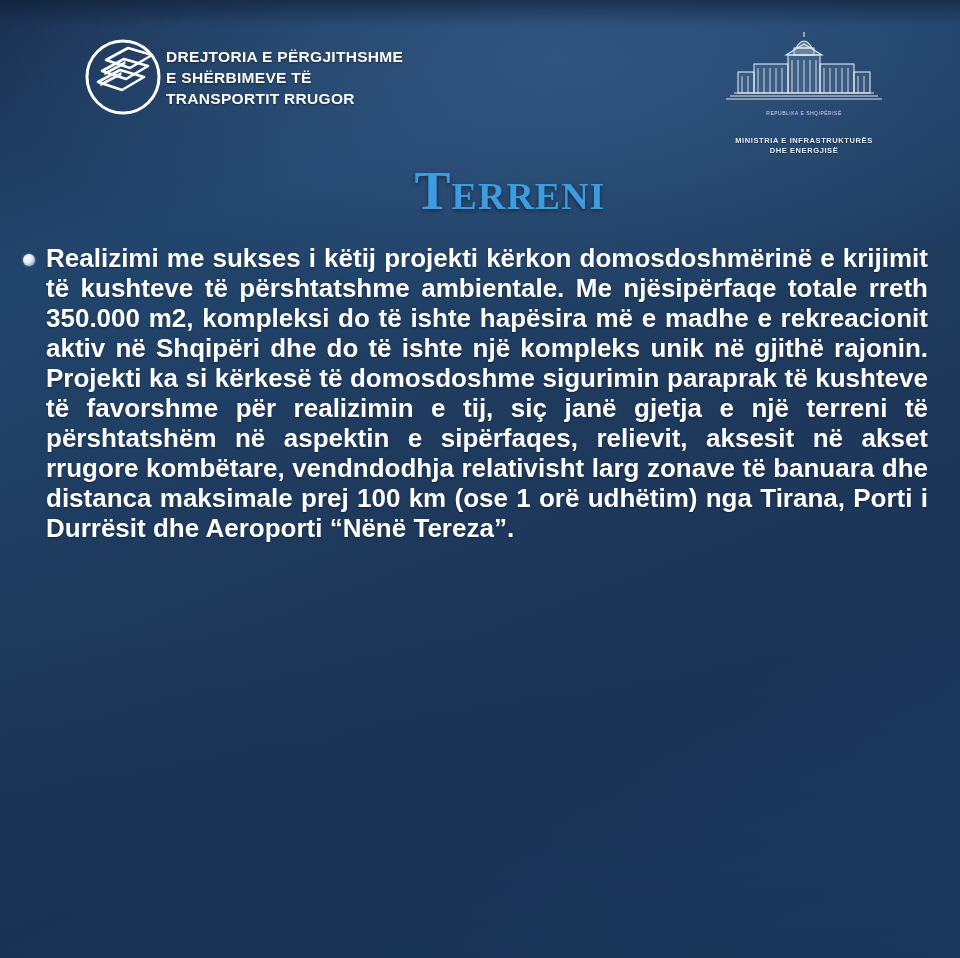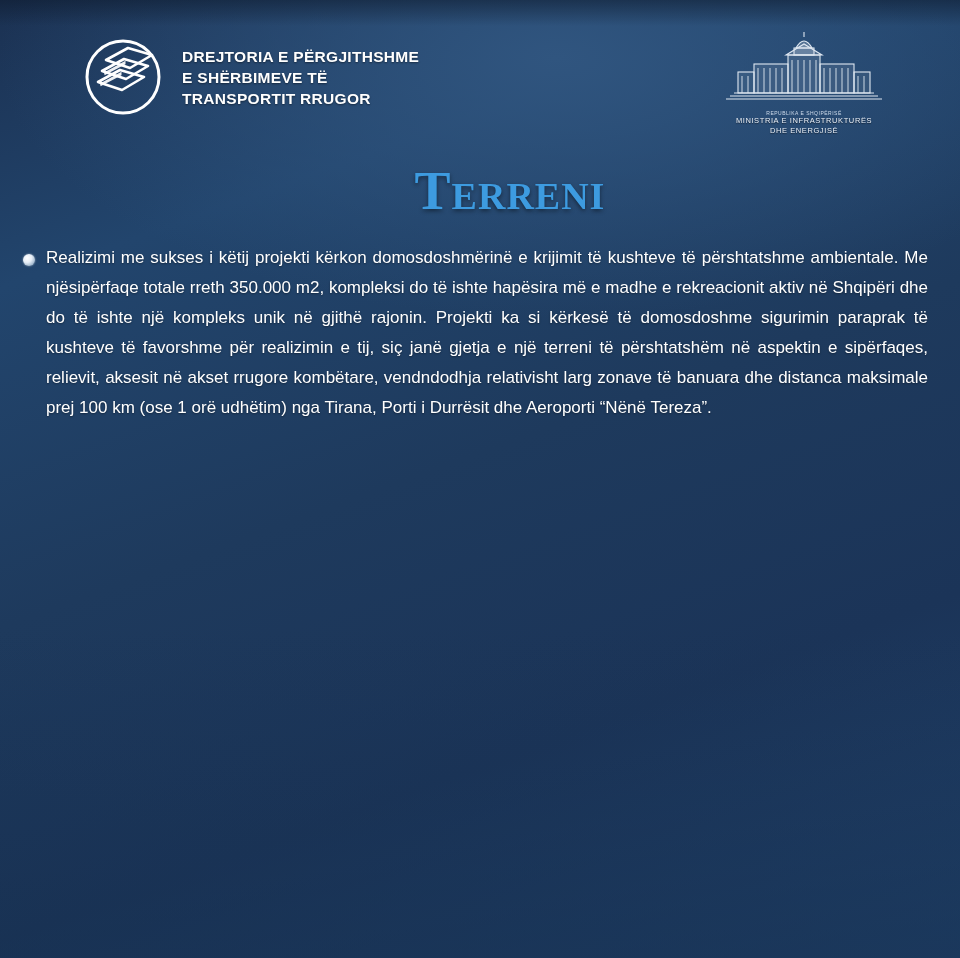--- a/index.html
+++ b/index.html
@@ -44,21 +44,20 @@
     left: 0; top: 0;
     width: 960px;
     height: 150px;
   }
   .logo-left {
     position: absolute;
     left: 80px;
     top: 36px;
     display: flex;
     align-items: center;
-    gap: 16px;
   }
   .dgsrr-mark {
     width: 86px;
     height: 82px;
     position: relative;
     flex: 0 0 auto;
   }
   .dgsrr-title {
     color: #ffffff;
     font-size: 15.5px;
@@ -74,24 +73,24 @@
     top: 26px;
     width: 168px;
     text-align: center;
   }
   .ministry-building {
     width: 168px;
     height: 82px;
     position: relative;
   }
   .ministry-caption {
-    margin-top: 0;
+    margin-top: 20px;
     color: #e8eef6;
     font-size: 7.5px;
-    font-weight: normal;
+    font-weight: bold;
     letter-spacing: 0.6px;
     line-height: 10px;
     white-space: pre-line;
     text-shadow: 0 1px 1px rgba(0,0,0,0.5);
   }
   .ministry-supercaption {
     color: #cfdcec;
     font-size: 5px;
     letter-spacing: 0.5px;
     margin-top: 2px;
@@ -135,22 +134,22 @@
     content: "";
     position: absolute;
     left: 1px; top: 1px;
     width: 12px; height: 12px;
     border-radius: 50%;
     background: radial-gradient(circle at 35% 33%, #ffffff 0%, #e6eef7 40%, #9fb6cc 75%, #6d8aa6 100%);
     box-shadow: 0 0 2px rgba(255,255,255,0.6);
   }
   .paragraph {
     color: #ffffff;
-    font-size: 17px;
-    font-weight: normal;
+    font-size: 26px;
+    font-weight: bold;
     line-height: 30px;
     text-align: justify;
     text-shadow: 0 1px 2px rgba(0,0,0,0.4);
   }
 </style>
 </head>
 <body>
 
 <div class="slide">
   <div class="top-band"></div>

